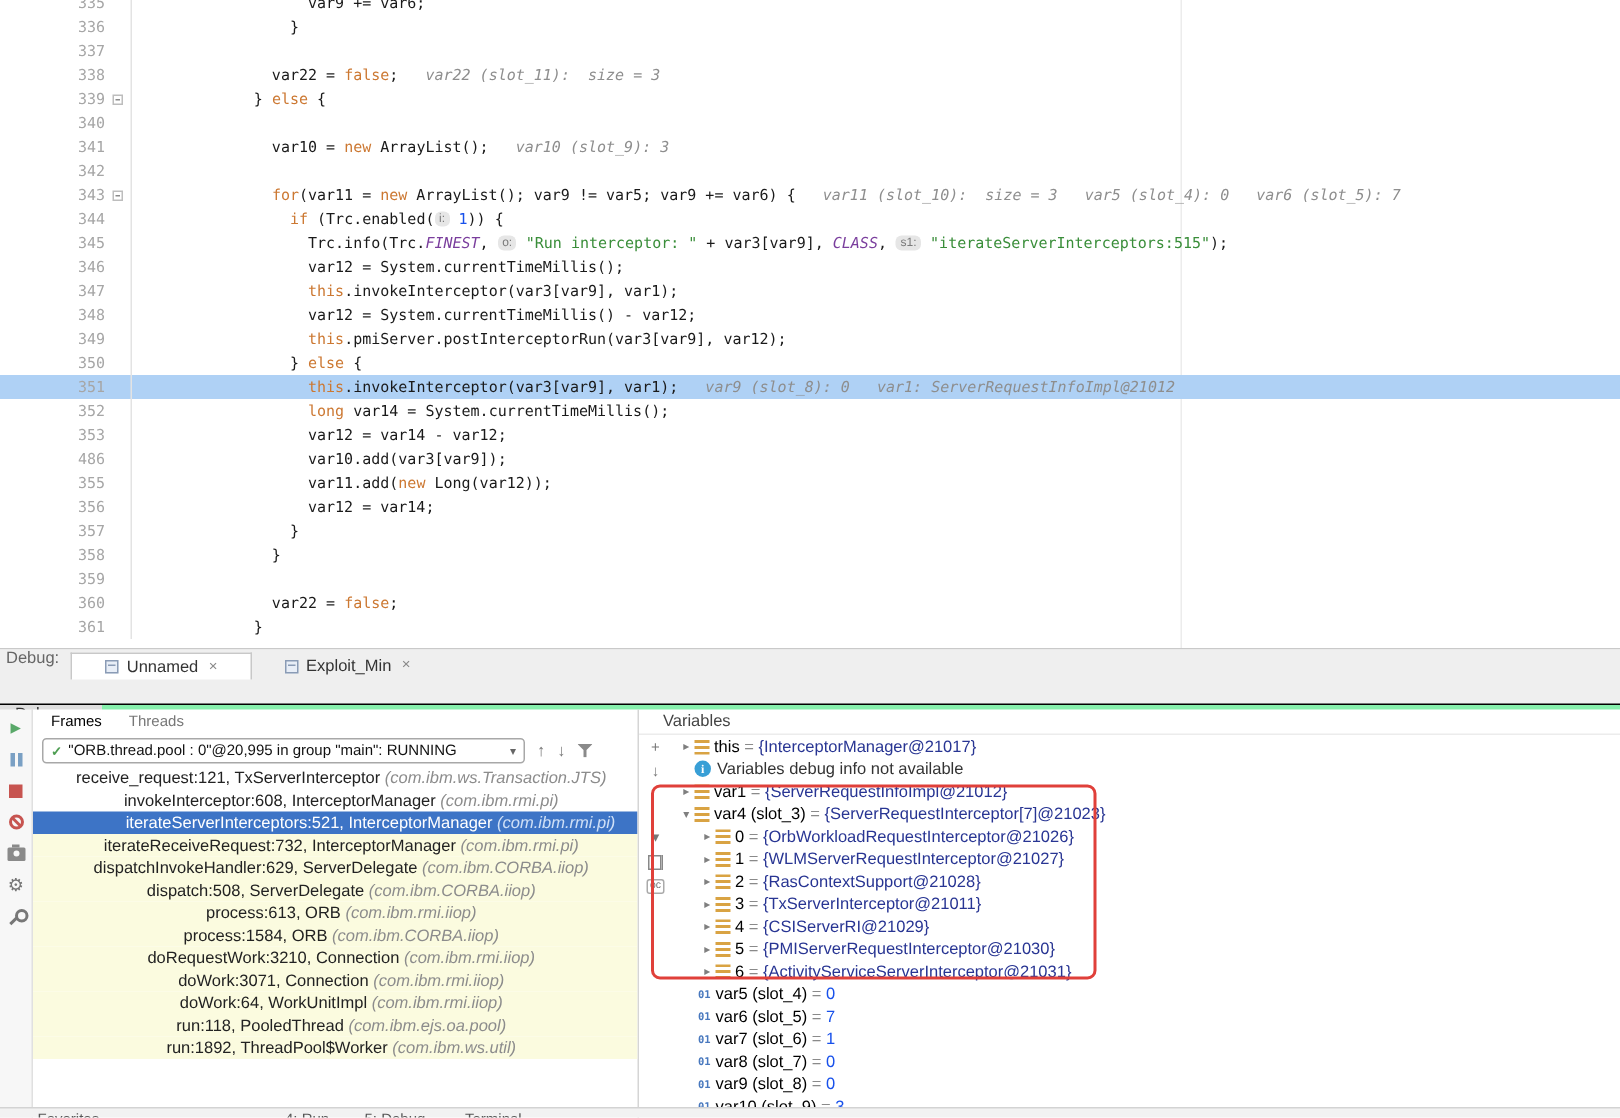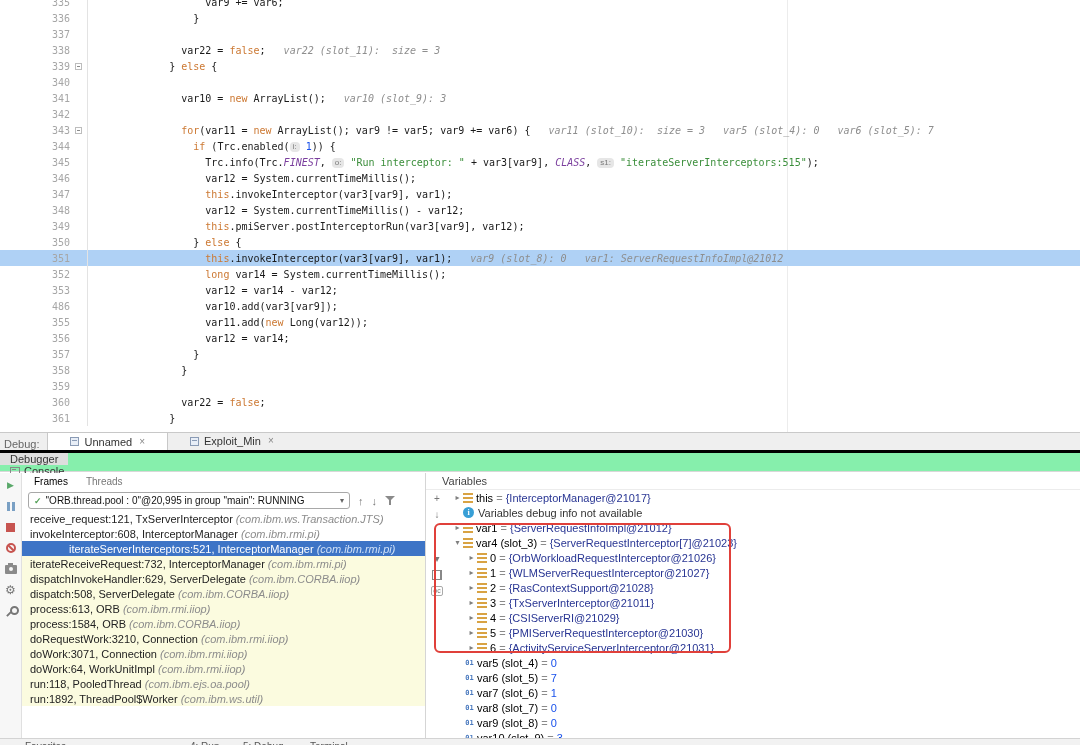--- a/index.html
+++ b/index.html
@@ -22,21 +22,21 @@
   .tk-s { color:var(--string); }
   .tk-n { color:var(--number); }
   .tk-f { color:var(--field); font-style:italic; }
   .tk-h { color:var(--hint); font-style:italic; }
   .tk-b { display:inline-block; background:#E6E6E6; color:#7A7A7A; border-radius:4px;
           font-size:8px; line-height:10px; padding:0 3px; vertical-align:1px;
           font-family:"Liberation Sans", sans-serif; font-style:normal; }
 
   
   .debug-window { position:absolute; top:432px; left:0; width:1080px; height:313px; background:#fff; border-top:1px solid #C9C9C9; }
-  .dw-tabbar { height:20px; background:#EFEFEF; border-bottom:3px solid #000000; display:flex; align-items:flex-end; padding-left:4px; }
+  .dw-tabbar { height:37px; background:#EFEFEF; border-bottom:1px solid #000000; display:flex; align-items:flex-start; padding-left:4px; }
   .dw-label { font-size:11px; color:#666; margin-right:8px; }
   .session-tab { height:18px; display:flex; align-items:center; gap:5px; padding:0 22px; font-size:11px; color:#333; }
   .session-tab.selected { background:#fff; border:1px solid #C8C8C8; border-bottom:none; }
   .tab-ic { width:9px; height:9px; border:1px solid #8A9BB5; background:#E8EEF7; position:relative; flex:none; }
   .tab-ic::after { content:""; position:absolute; left:1px; top:2px; width:5px; height:1px; background:#8A9BB5; }
   .tab-close { color:#888; font-size:10px; line-height:10px; margin-left:2px; }
 
   .dw-toolbar { height:19px; border-bottom:1px solid #D8D8D8; display:flex; align-items:flex-start; background:#86efac;flex-direction:column; }
   .view-tab { height:100%; display:flex; align-items:center; gap:4px; padding:0 10px; font-size:11px; color:#333; }
   .view-tab.selected { background:#DEDEDE; }
@@ -72,21 +72,21 @@
   .fp-tab.active { color:#000; }
   .thread-row { height:21px; display:flex; align-items:center; gap:8px; padding-left:6px; flex:none; }
   .thread-combo { width:322px; height:17px; border:1px solid #A8A8A8; border-radius:3px; background:#fff;
     display:flex; align-items:center; gap:4px; padding:0 5px; }
   .thread-check { color:#4F9E53; font-size:9px; font-weight:bold; }
   .combo-text { font-size:10px; color:#111; white-space:pre; overflow:hidden; flex:1; }
   .combo-chev { color:#666; font-size:8px; }
   .nav-arrow { color:#777; font-size:11px; }
   .funnel { width:10px; height:9px; background:#8A8A8A; clip-path:polygon(0 0,100% 0,60% 45%,60% 100%,40% 100%,40% 45%); }
   .frames-list { flex:1; overflow:hidden; }
-  .frame-row { height:15px; display:flex; align-items:center; padding-left:8px; font-size:11px; white-space:pre; }
+  .frame-row { height:15px; display:flex; align-items:center; padding-left:8px; font-size:11px; white-space:pre;justify-content:center; }
   .frame-row.lib { background:var(--library_bg); }
   .frame-row.selected { background:var(--selection); }
   .frame-method { color:#222; }
   .frame-pkg { font-style:italic; color:#8C8C8C; }
   .frame-row.selected .frame-method { color:#fff;padding-left:39px; }
   .frame-row.selected .frame-pkg { color:#CFE0F7; }
 
   
   .vars-panel { flex:1; display:flex; flex-direction:column; background:#fff; }
   .vars-header { height:17px; flex:none; display:flex; align-items:center; padding-left:16px; font-size:11px; color:#444; border-bottom:1px solid #ECECEC; }

